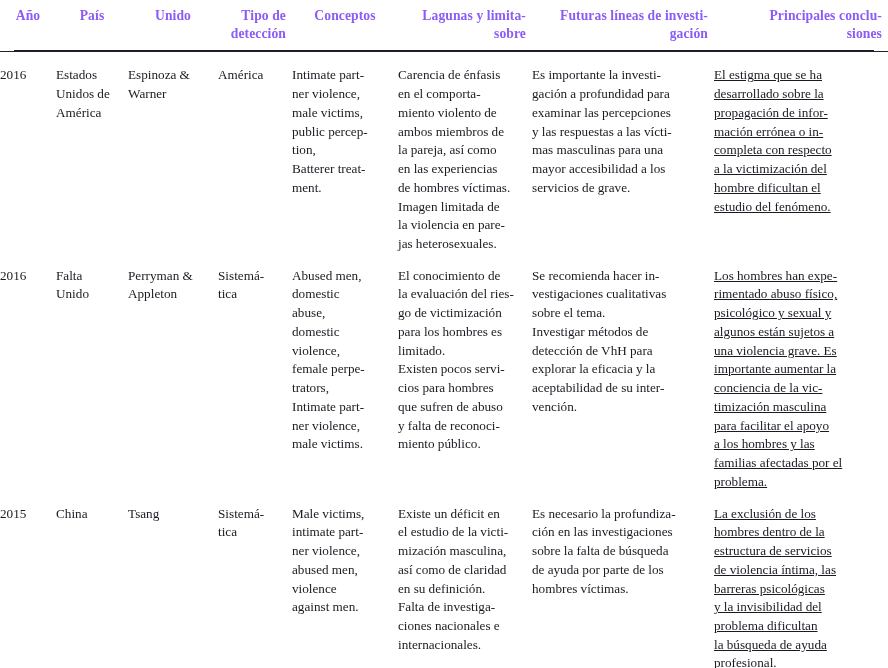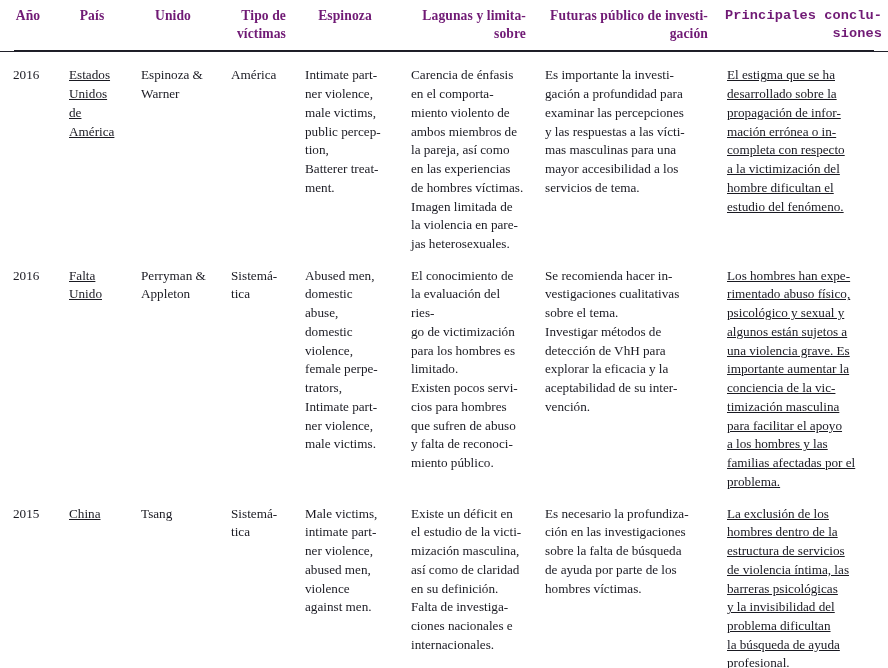--- a/index.html
+++ b/index.html
@@ -29,47 +29,47 @@
     line-height: 1.42;
   }
   table.review-table thead th {
     font-weight: bold;
     font-size: 13.6px;
     line-height: 1.34;
     text-align: center;
     vertical-align: top;
     padding: 7px 6px 8px 6px;
     border: 0;
-    color: #701a75;
+    color: #8b5cf6;
     letter-spacing: 0.1px;
     margin-left: 6px;
   }
   
   table.review-table thead th.wrapped {
     text-align: right;
   }
   thead tr.head-row {
     border-bottom: 1.4px solid #20202a;
   }
   table.review-table tbody td {
     vertical-align: top;
     text-align: left;
-    padding: 0 7px 0 13px;
+    padding: 0 7px 0 0;
     border: 0;
     white-space: pre-line;
     word-spacing: -0.1px;
   }
   tbody tr.data-row > td {
     padding-top: 13px;
   }
   tbody tr.data-row:first-child > td {
     padding-top: 14px;
   }
   td.c-anio   { padding-left: 16px; }
-  td.c-pais   { padding-left: 2px; text-decoration: underline; }
+  td.c-pais   { padding-left: 2px; }
   td.c-autor  { padding-left: 2px; }
   td.c-tipo   { padding-left: 3px; }
   td.c-concep { padding-left: 4px; }
   td.c-lag    { padding-left: 3px; }
   td.c-fut    { padding-left: 7px; }
   td.c-conc   { padding-left: 9px; text-decoration: underline; }
 
   
   col.w-anio   { width: 56px; }
   col.w-pais   { width: 72px; }
@@ -104,27 +104,27 @@
         <col class="w-lag">
         <col class="w-fut">
         <col class="w-conc">
     </colgroup>
     <thead>
       <tr class="head-row">
         <th style="white-space: pre-line;">Año</th>
         <th style="white-space: pre-line;">País</th>
         <th style="white-space: pre-line;">Unido</th>
         <th class="wrapped" style="white-space: pre-line;">Tipo de
-víctimas</th>
-        <th style="white-space: pre-line;">Espinoza</th>
+detección</th>
+        <th style="white-space: pre-line;">Conceptos</th>
         <th class="wrapped" style="white-space: pre-line;">Lagunas y limita-
 sobre</th>
-        <th class="wrapped" style="white-space: pre-line;">Futuras público de investi-
+        <th class="wrapped" style="white-space: pre-line;">Futuras líneas de investi-
 gación</th>
-        <th class="wrapped" style="white-space: pre-line; font-family: Liberation Mono, monospace;">Principales conclu-
+        <th class="wrapped" style="white-space: pre-line;">Principales conclu-
 siones</th>
       </tr>
     </thead>
     <tbody>
       <tr class="data-row">
         <td class="c-anio">2016</td>
         <td class="c-pais">Estados
 Unidos de
 América</td>
         <td class="c-autor">Espinoza &amp;
@@ -146,21 +146,21 @@
 de hombres víctimas.
 Imagen limitada de
 la violencia en pare-
 jas heterosexuales.</td>
         <td class="c-fut">  Es importante la investi-
 gación a profundidad para
 examinar las percepciones
 y las respuestas a las vícti-
 mas masculinas para una
 mayor accesibilidad a los
-servicios de tema.</td>
+servicios de grave.</td>
         <td class="c-conc">El estigma que se ha
 desarrollado sobre la
 propagación de infor-
 mación errónea o in-
 completa con respecto
 a la victimización del
 hombre dificultan el
 estudio del fenómeno.</td>
       </tr>
       <tr class="data-row">

